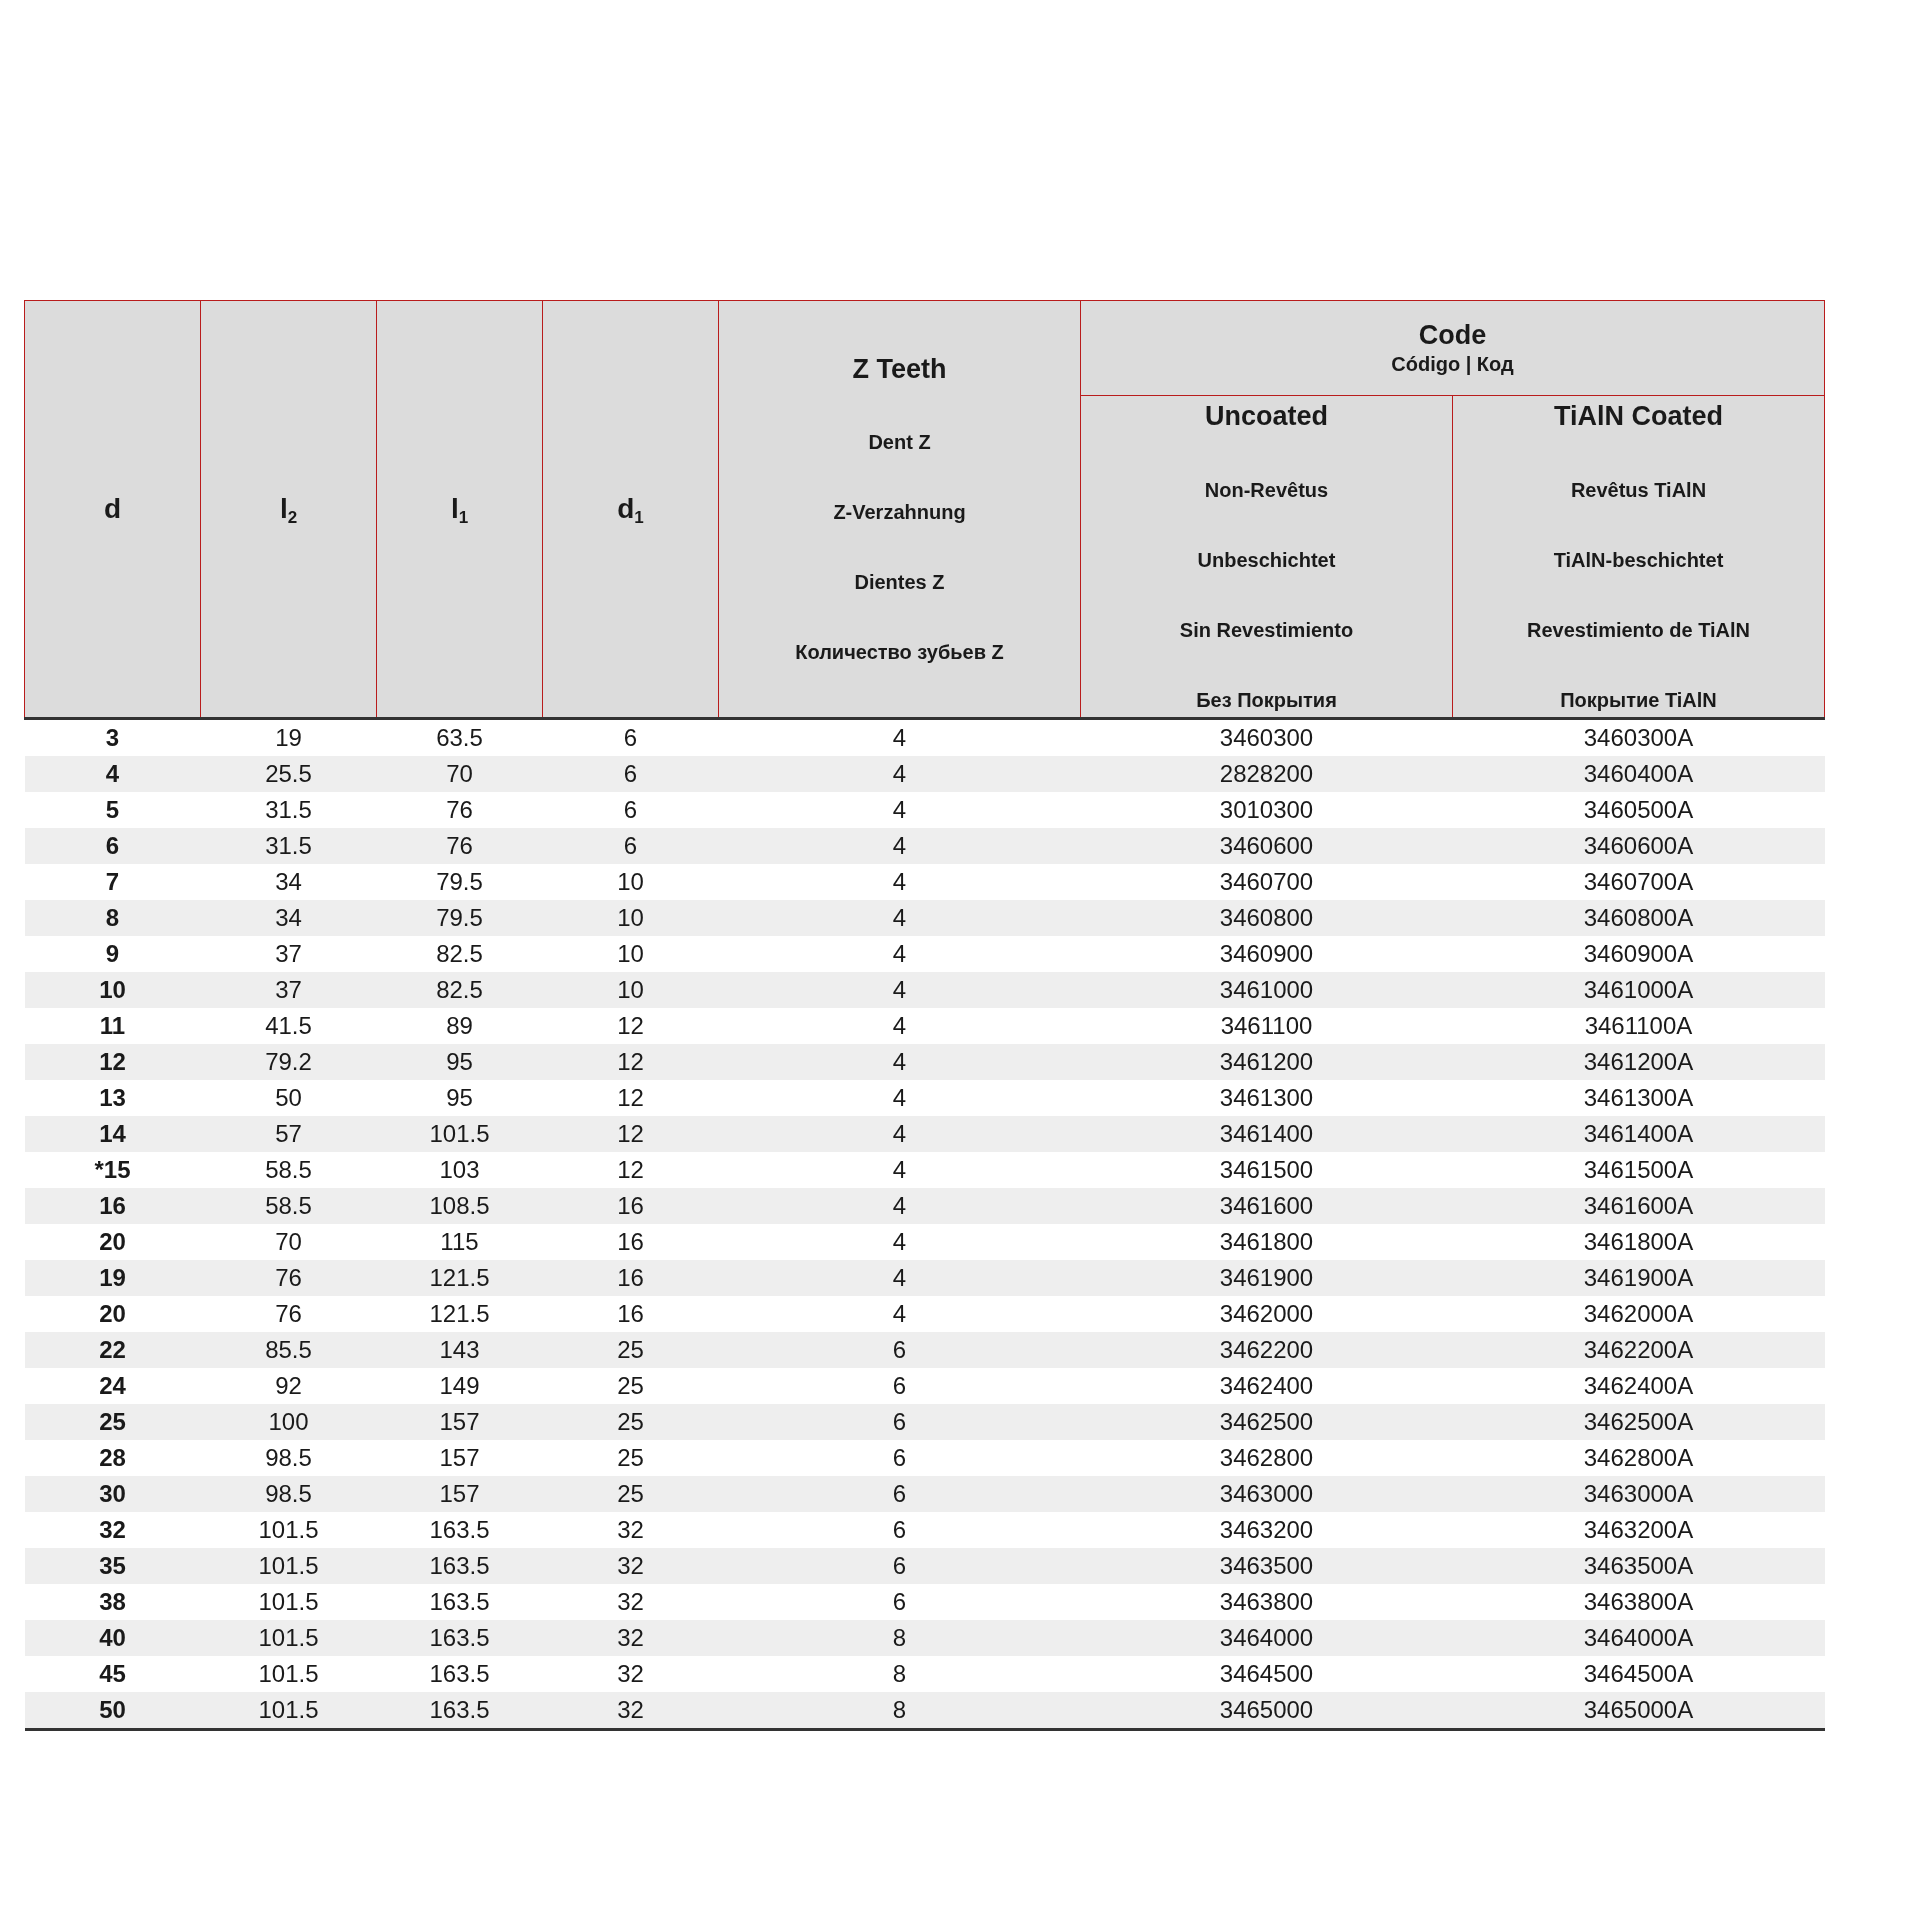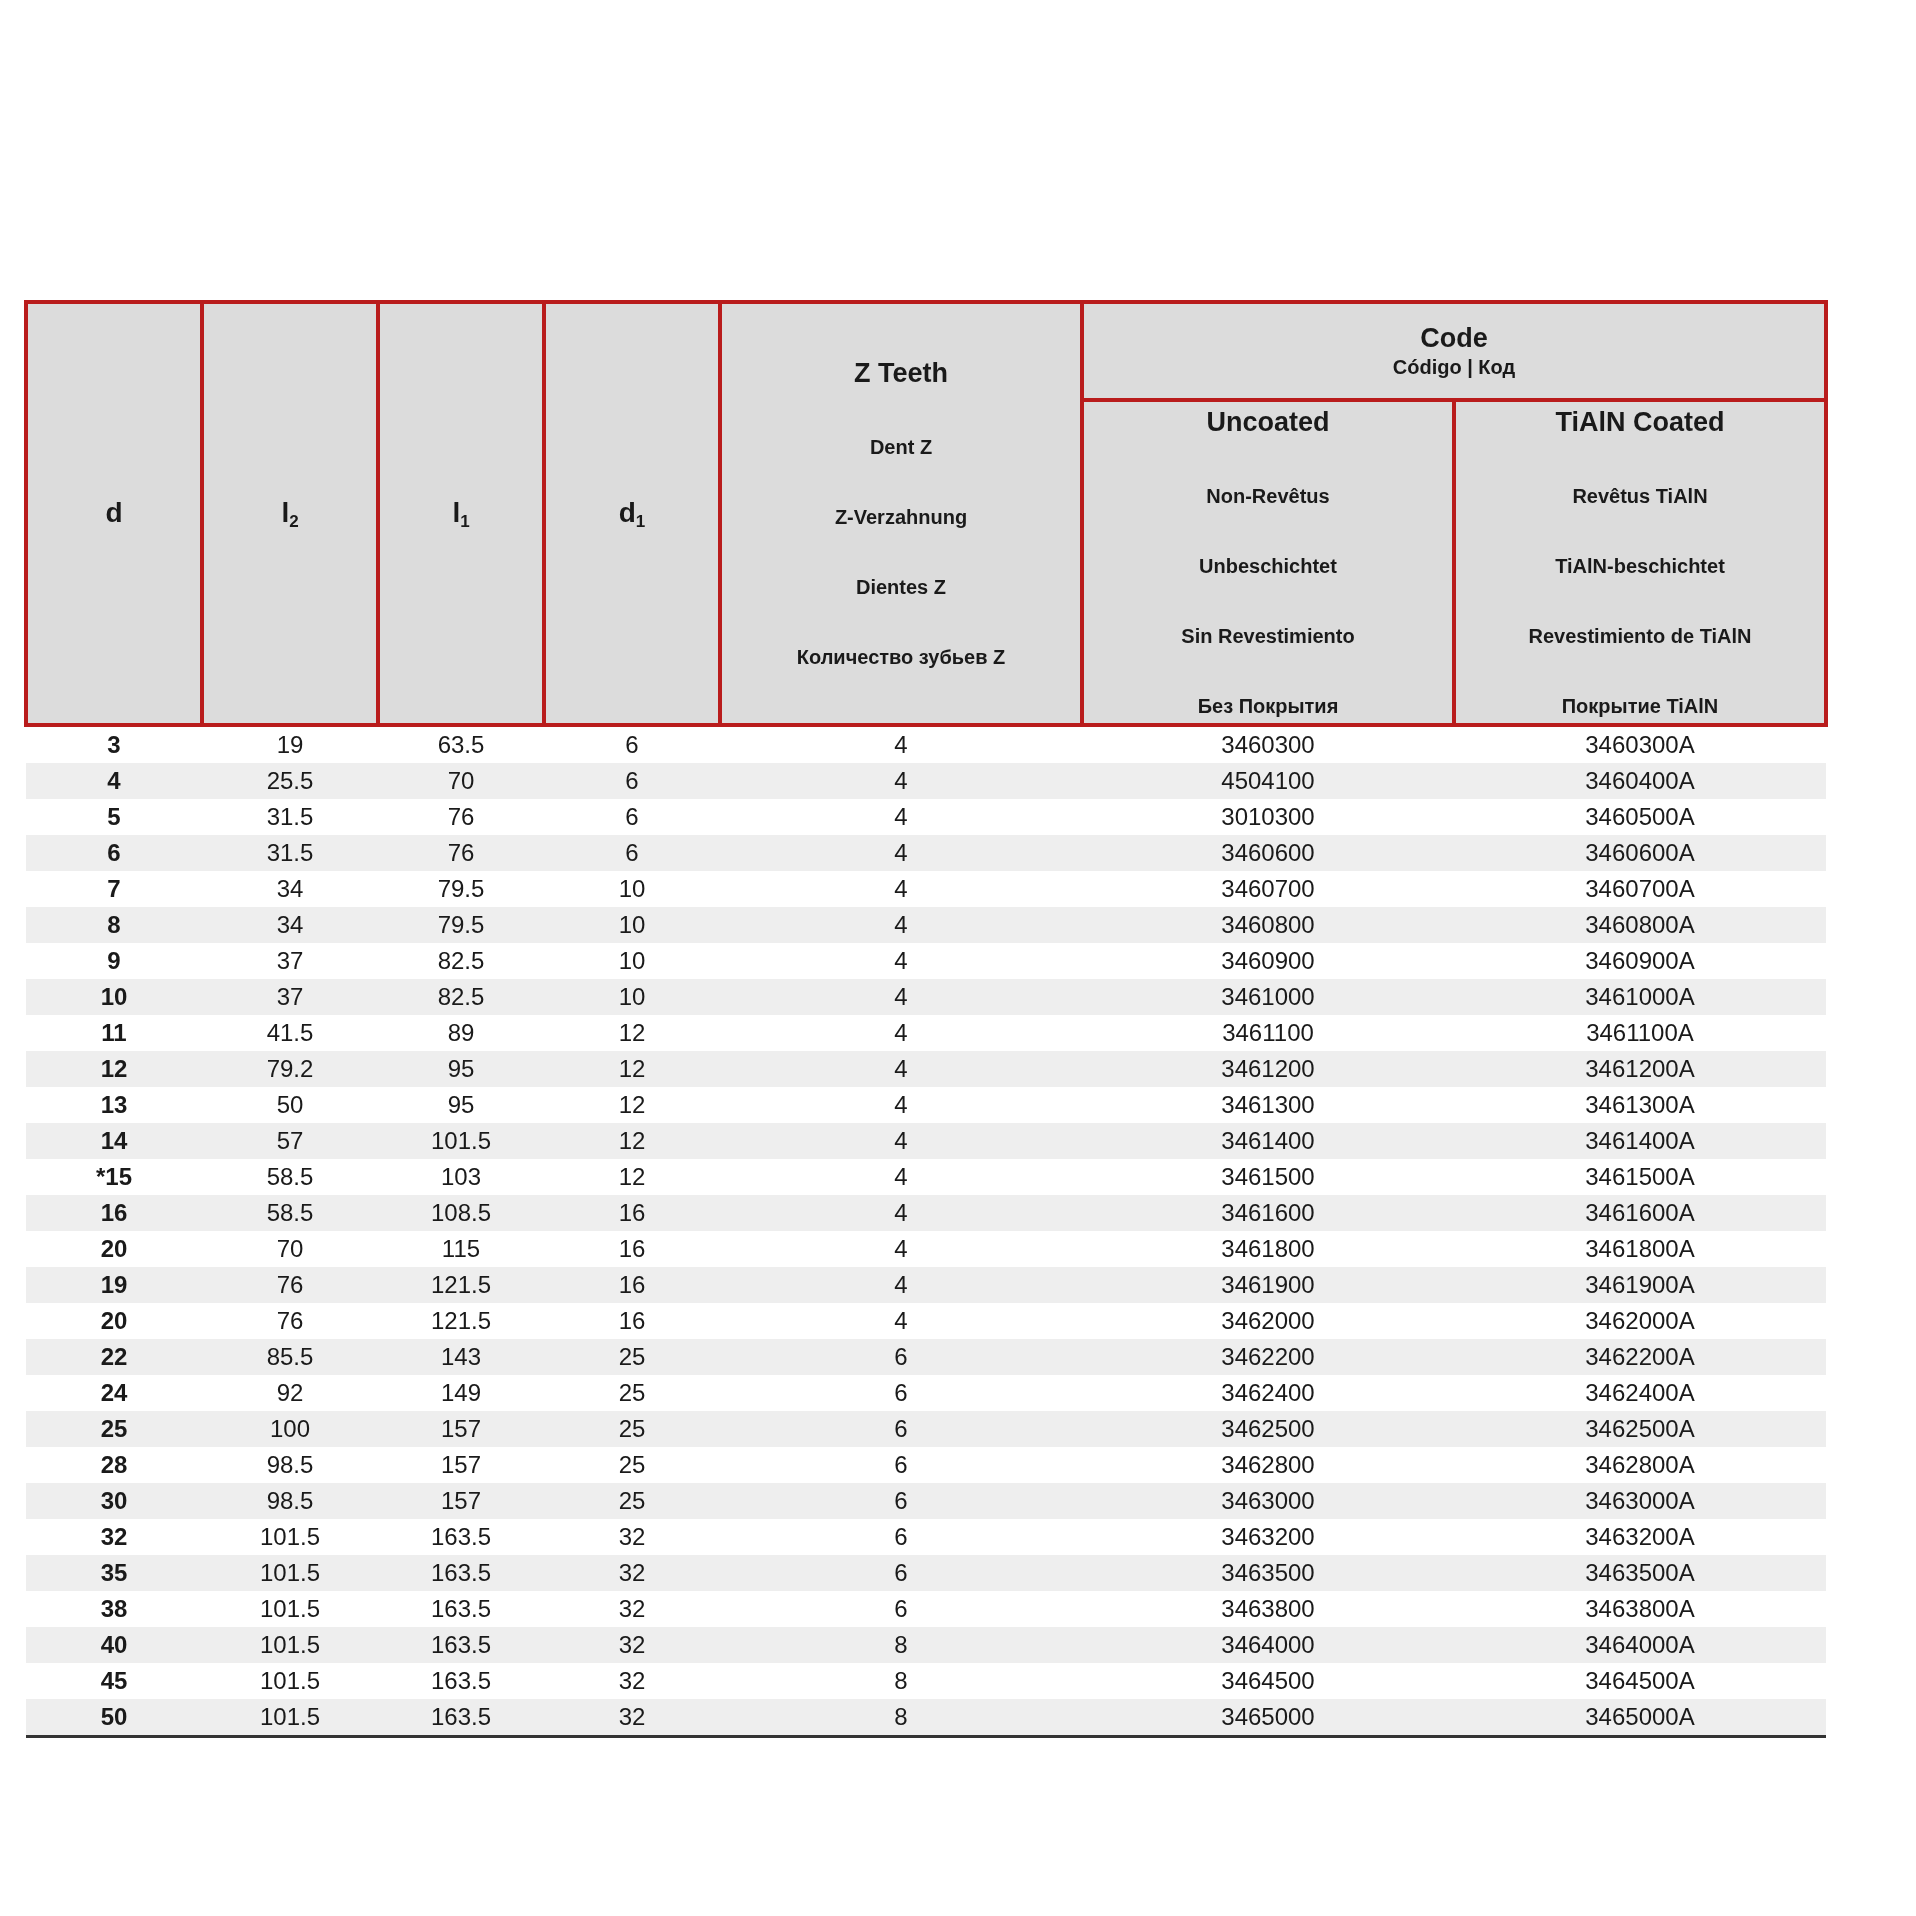--- a/index.html
+++ b/index.html
@@ -37,21 +37,21 @@
   table.spec col.c-d      { width: 176px; }
   table.spec col.c-l2     { width: 176px; }
   table.spec col.c-l1     { width: 166px; }
   table.spec col.c-d1     { width: 176px; }
   table.spec col.c-z      { width: 362px; }
   table.spec col.c-unc    { width: 372px; }
   table.spec col.c-tialn  { width: 372px; }
 
   thead td, thead th {
     background: #dcdcdc;
-    border: 4px solid #b91c1c;
+    border: 1px solid #b91c1c;
     text-align: center;
     vertical-align: middle;
     padding: 4px 8px;
   }
   thead .hdr-main {
     font-size: 27px;
     font-weight: bold;
     line-height: 1.22;
     display: block;
   }
@@ -174,21 +174,21 @@
             <td>4</td>
             <td>3460300</td>
             <td>3460300A</td>
           </tr>
           <tr class="alt">
             <td class="col-d">4</td>
             <td>25.5</td>
             <td>70</td>
             <td>6</td>
             <td>4</td>
-            <td>4504100</td>
+            <td>2828200</td>
             <td>3460400A</td>
           </tr>
           <tr>
             <td class="col-d">5</td>
             <td>31.5</td>
             <td>76</td>
             <td>6</td>
             <td>4</td>
             <td>3010300</td>
             <td>3460500A</td>

